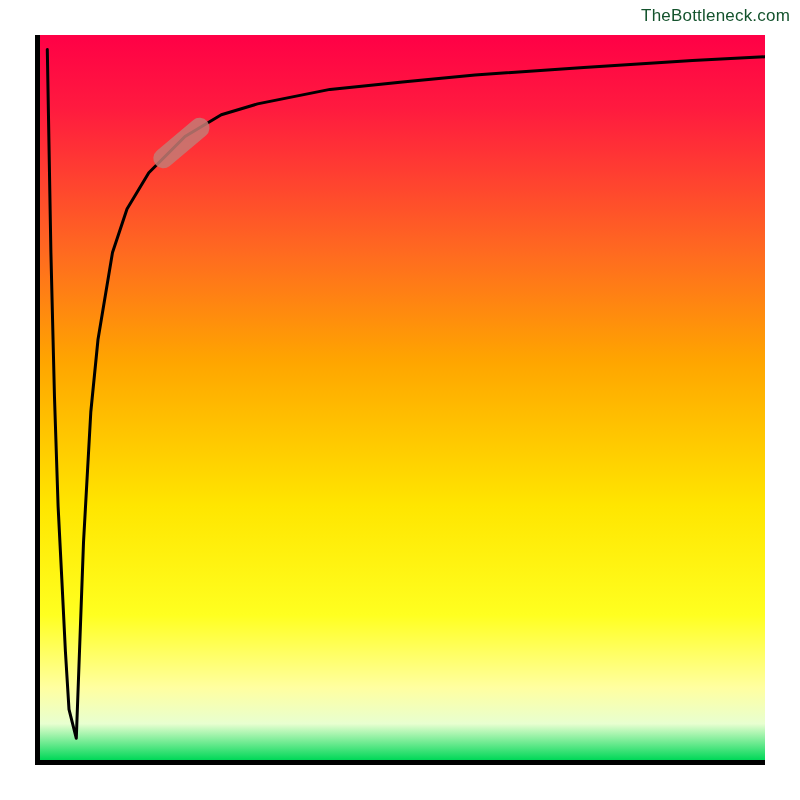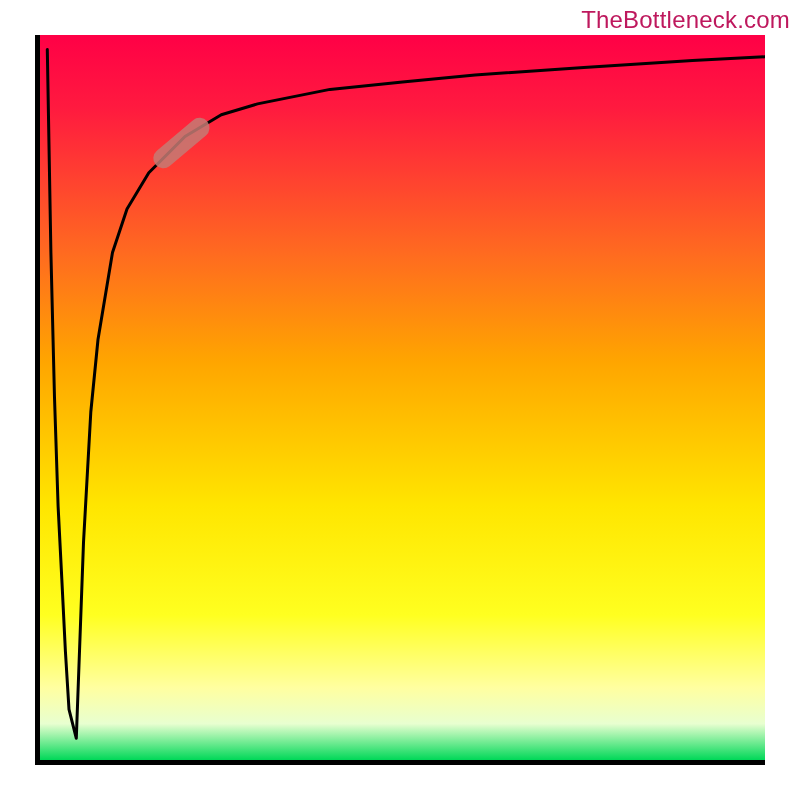--- a/index.html
+++ b/index.html
@@ -7,22 +7,22 @@
   .stage {
     position: relative;
     width: 800px;
     height: 800px;
   }
   .watermark {
     position: absolute;
     top: 6px;
     right: 10px;
     font-family: Arial, Helvetica, sans-serif;
-    font-size: 24px;
-    color: #be185d;
+    font-size: 17px;
+    color: #14532d;
     letter-spacing: 0.2px;
     z-index: 10;
   }
   .plot-box {
     position: absolute;
     left: 35px;
     top: 35px;
     width: 730px;
     height: 730px;
     border: 5px solid #000;

